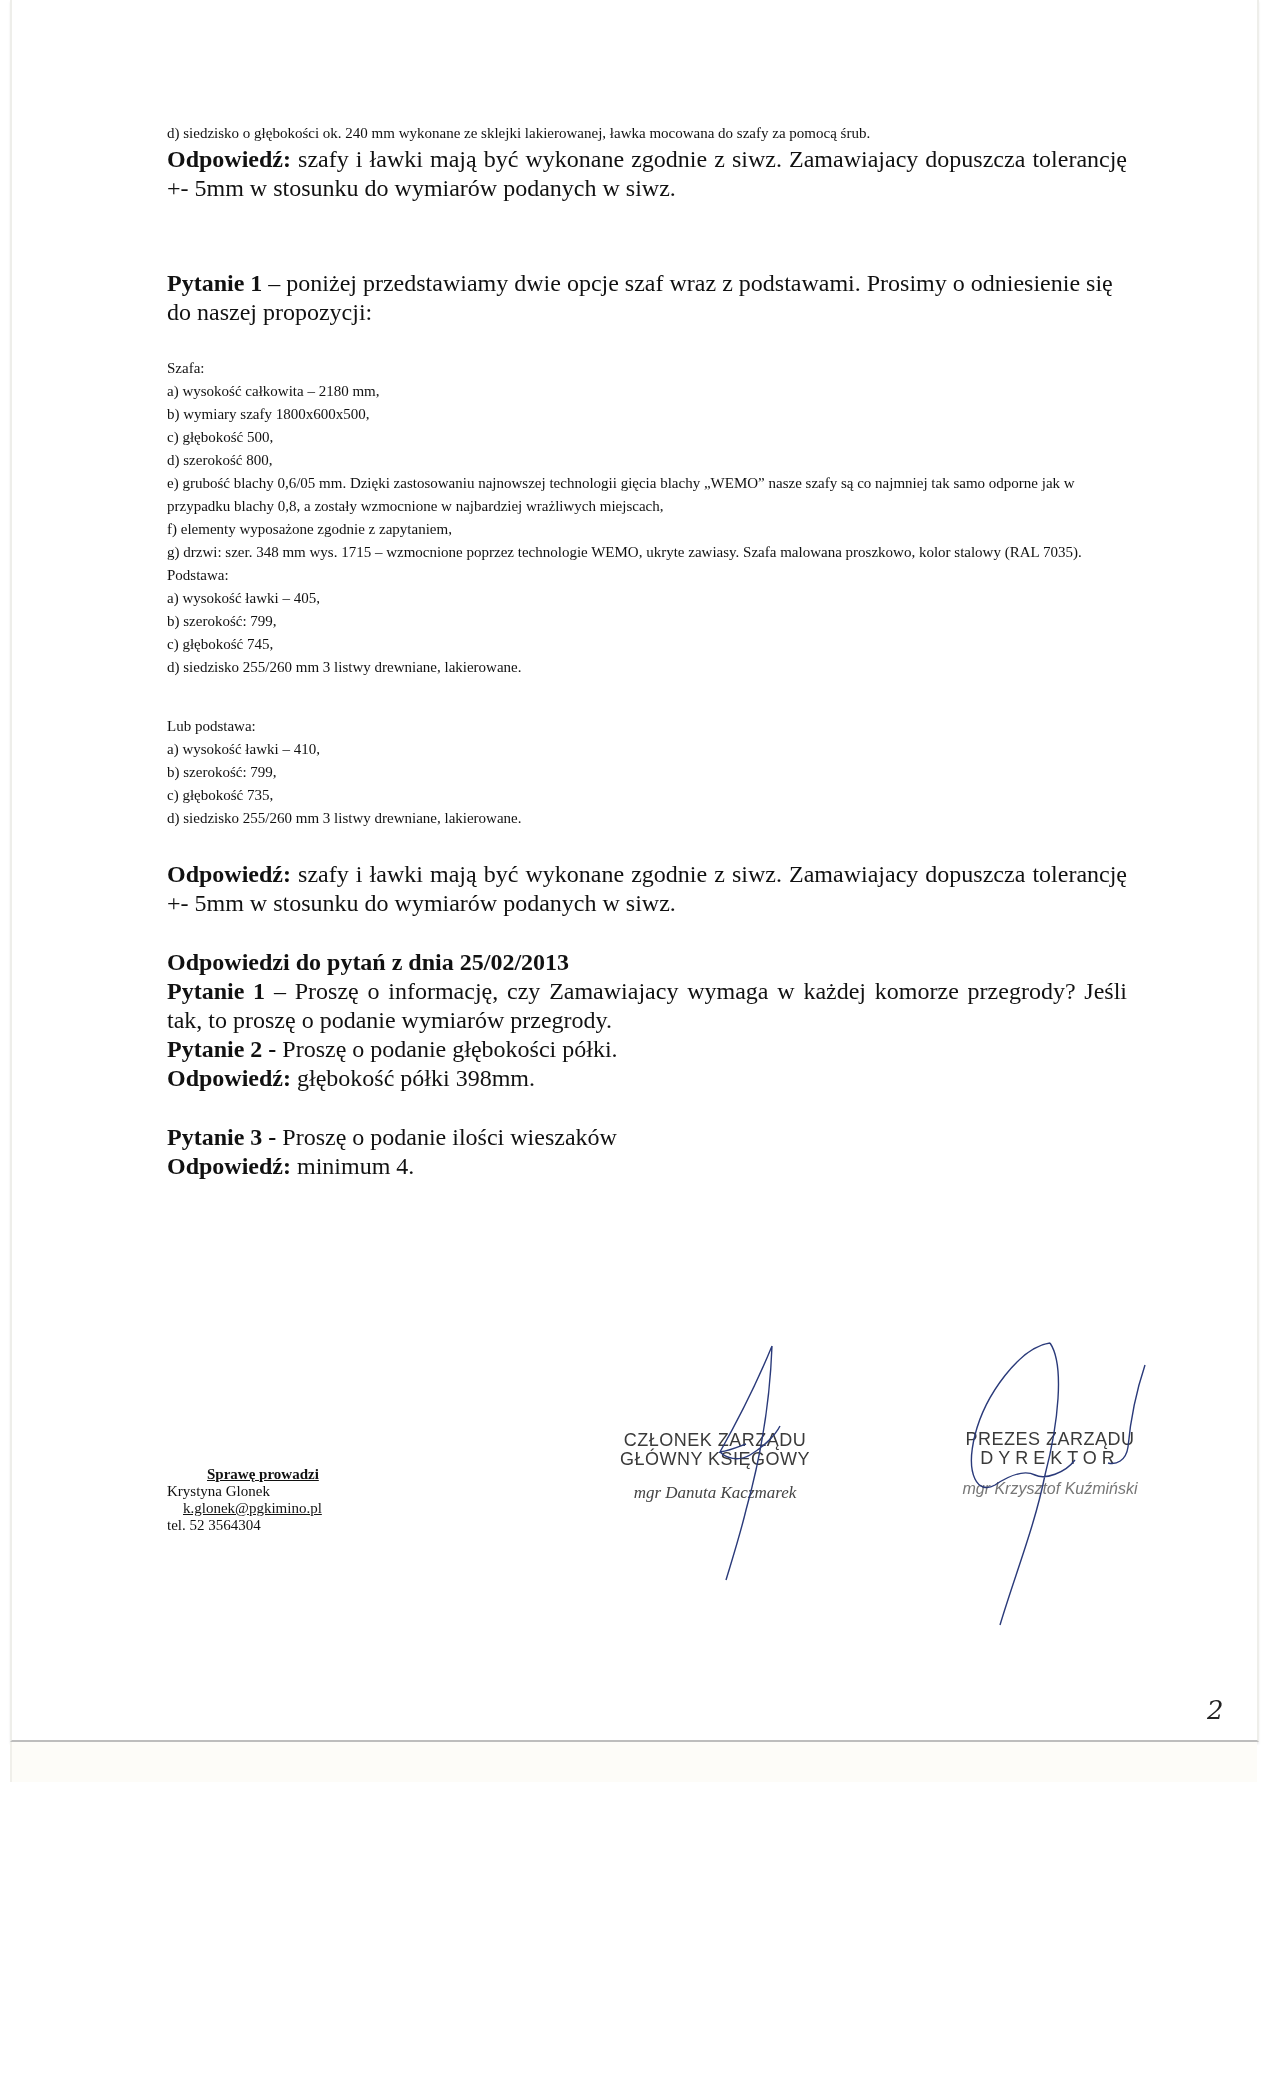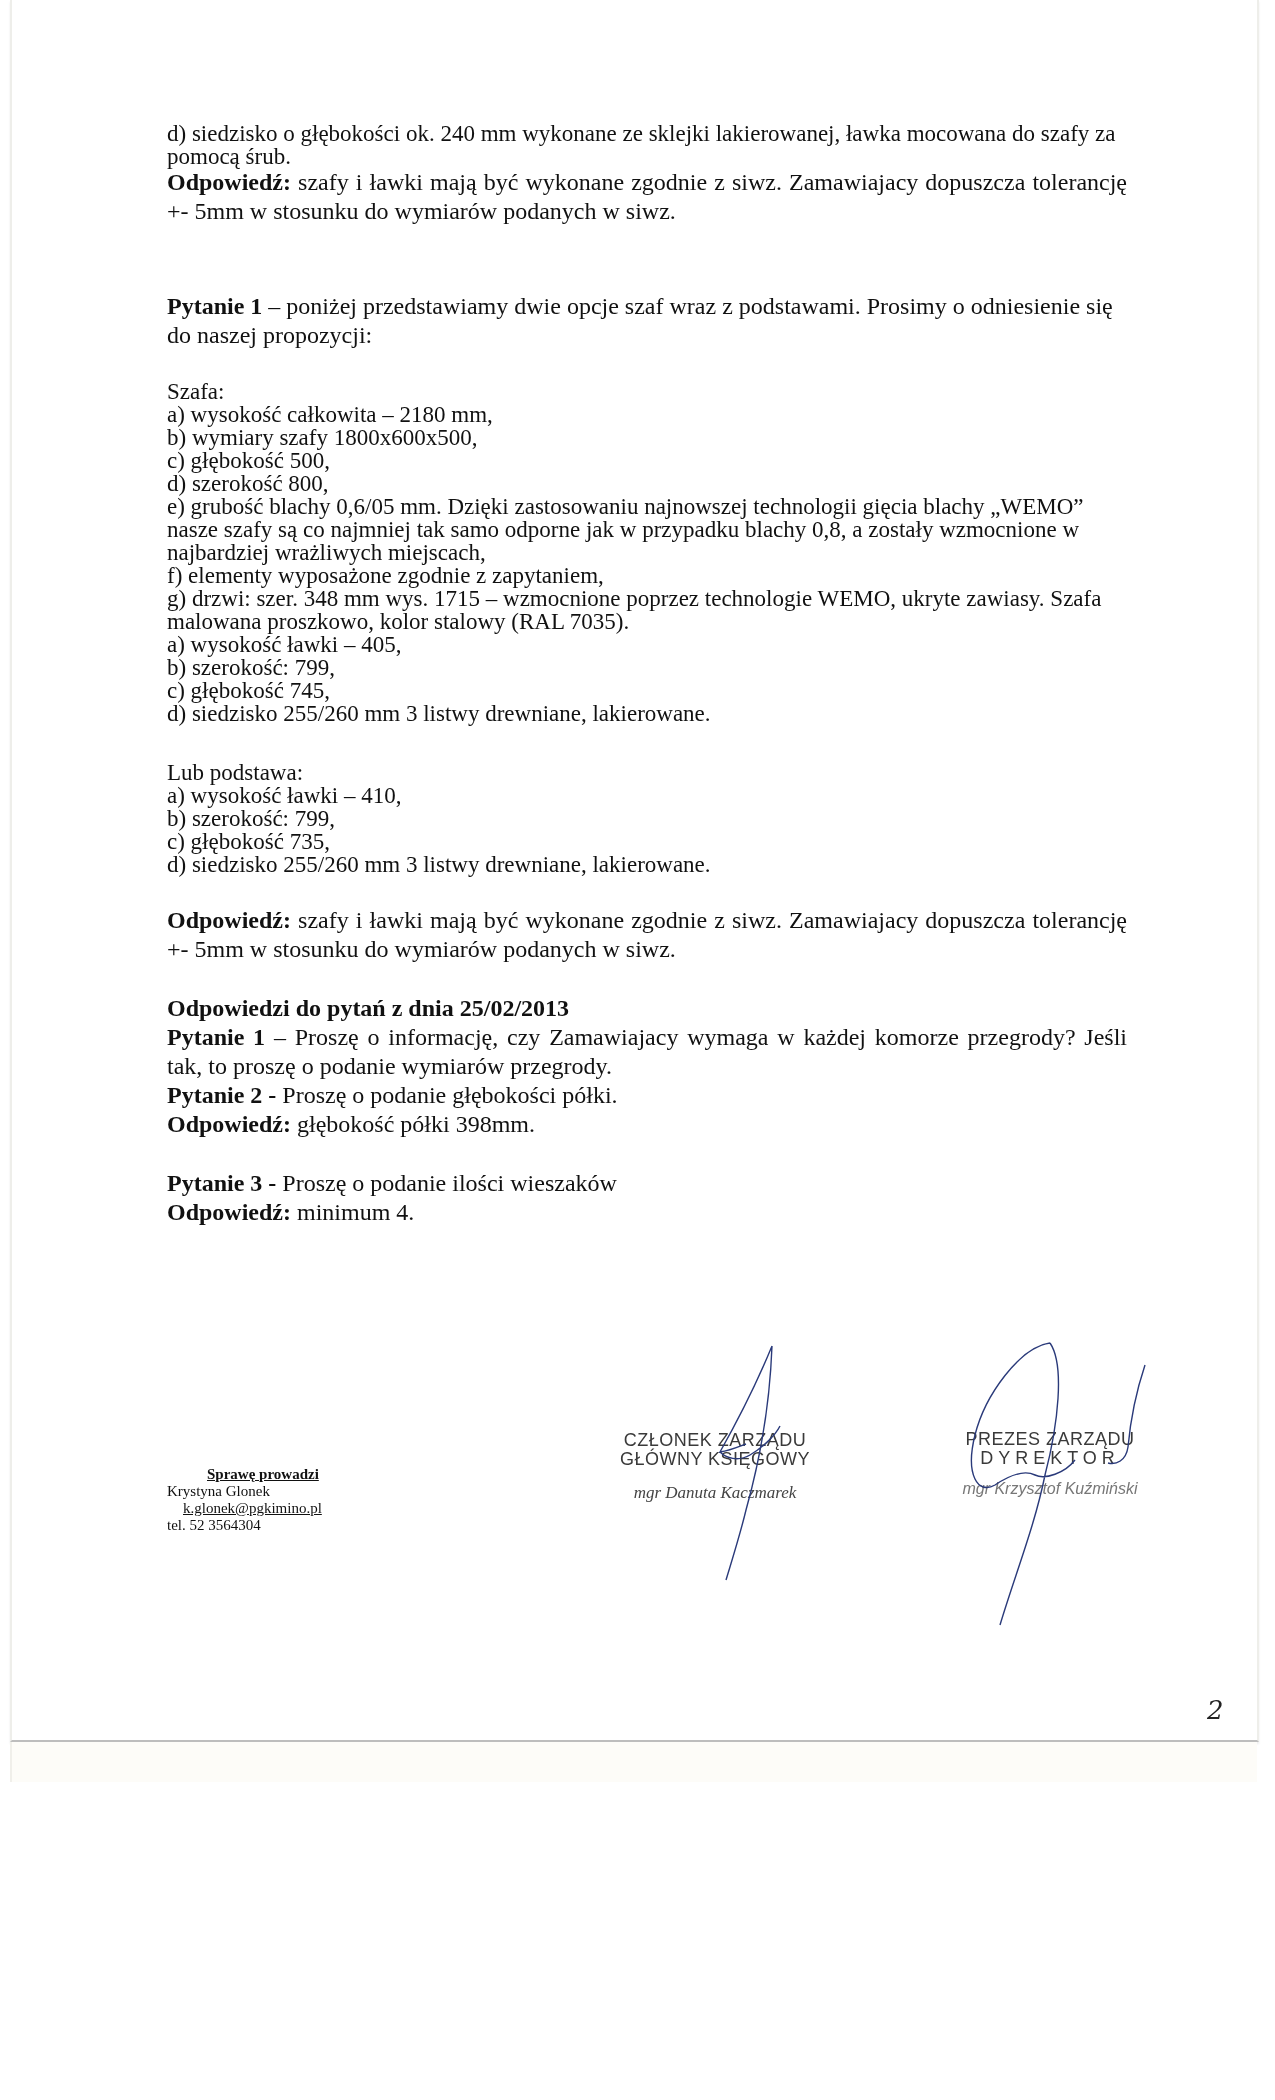--- a/index.html
+++ b/index.html
@@ -14,21 +14,21 @@
   }
   .page-underlay {
     position: absolute; left: 10px; top: 1742px; width: 1245px; height: 40px;
     background: #fdfcf8;
     border-left: 2px solid #f0efea;
   }
   .content {
     position: absolute; left: 167px; top: 122px; width: 960px;
     font-family: "Liberation Serif", serif; color: #111;
   }
-  .small { font-size: 23px; line-height: 23px; }
+  .small { font-size: 15px; line-height: 23px; }
   .large { font-size: 24px; line-height: 29px; }
   .justify { text-align: justify; }
   b { font-weight: bold; }
   .block { margin: 0; }
   .gap-m { height: 30px; }
   .gap-l { height: 36px; }
 
   .footer-contact {
     position: absolute; left: 167px; top: 1466px;
     font-family: "Liberation Serif", serif; font-size: 15px; line-height: 17px; color: #111;
@@ -76,20 +76,21 @@
     <p class="block">a) wysokość całkowita – 2180 mm,</p>
     <p class="block">b) wymiary szafy 1800x600x500,</p>
     <p class="block">c) głębokość 500,</p>
     <p class="block">d) szerokość 800,</p>
     <p class="block">e) grubość blachy 0,6/05 mm. Dzięki zastosowaniu najnowszej technologii gięcia blachy „WEMO” nasze szafy są co najmniej tak samo odporne jak w przypadku blachy 0,8, a zostały wzmocnione w najbardziej wrażliwych miejscach,</p>
     <p class="block">f) elementy wyposażone zgodnie z zapytaniem,</p>
     <p class="block">g) drzwi: szer. 348 mm wys. 1715 – wzmocnione poprzez technologie WEMO, ukryte zawiasy. Szafa malowana proszkowo, kolor stalowy (RAL 7035).</p>
   </div>
 
   <div class="small">
+    <p class="block">Podstawa:</p>
     <p class="block">a) wysokość ławki – 405,</p>
     <p class="block">b) szerokość: 799,</p>
     <p class="block">c) głębokość 745,</p>
     <p class="block">d) siedzisko 255/260 mm 3 listwy drewniane, lakierowane.</p>
   </div>
 
   <div class="gap-l"></div>
 
   <div class="small">
     <p class="block">Lub podstawa:</p>

